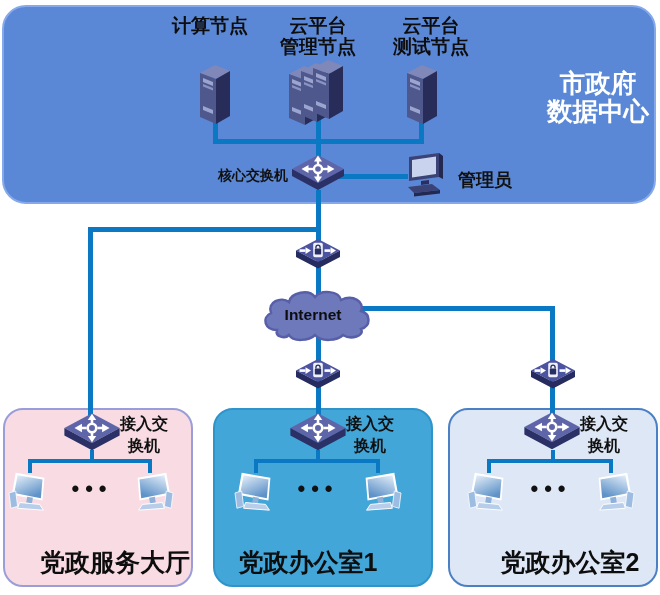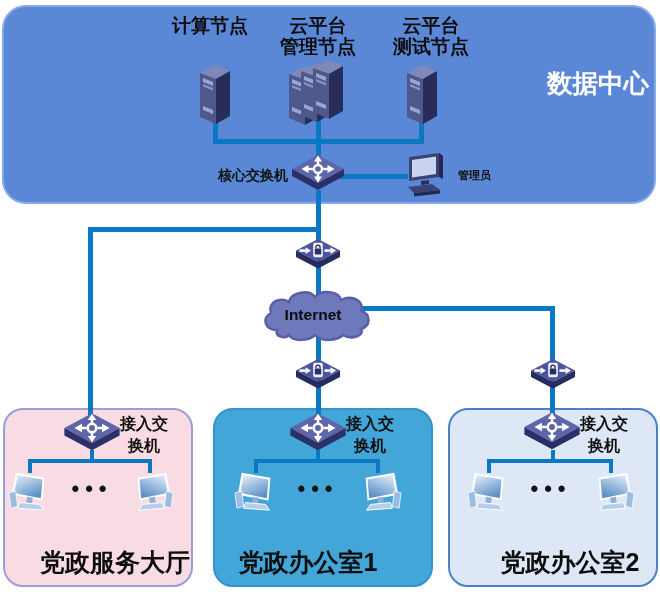--- a/index.html
+++ b/index.html
@@ -21,21 +21,21 @@
   .ln{position:absolute;background:var(--link);z-index:1;}
   
   .ic{position:absolute;z-index:2;}
   .mirror{transform:scaleX(-1);}
   
   .lbl{position:absolute;z-index:3;font-weight:bold;white-space:nowrap;}
   .lbl .ln2{display:block;}
   .srv-lbl{top:16px;font-size:19px;line-height:20.5px;text-align:center;color:#0d0d0d;}
   .dc-title{left:508px;top:70px;width:180px;font-size:25.5px;line-height:27.5px;text-align:center;color:var(--text-light);}
   .core-lbl{left:192px;top:167px;width:96px;font-size:14px;text-align:right;}
-  .admin-lbl{left:458px;top:168px;font-size:11px;}
+  .admin-lbl{left:458px;top:168px;font-size:18px;}
   .asw-lbl{top:413px;width:72px;font-size:16px;line-height:21.5px;text-align:center;}
   .site-name{top:546px;font-size:25px;text-align:center;color:#0d0d0d;}
   .dots{position:absolute;z-index:3;top:476px;width:70px;text-align:center;
         font-size:22px;font-weight:bold;letter-spacing:6px;color:#111;}
   .cloud-path{fill:var(--cloud-fill);stroke:var(--cloud-border);stroke-width:2.5;}
   .cloud-txt{font-family:"Liberation Sans","DejaVu Sans",sans-serif;font-weight:bold;font-size:15.5px;fill:#0d0d0d;}
 </style>
 </head>
 <body>
 
@@ -196,20 +196,21 @@
   </div>
   <div class="lbl srv-lbl" style="left:248px;width:140px;">
     <span>云平台</span>
     <span class="ln2">管理节点</span>
   </div>
   <div class="lbl srv-lbl" style="left:360px;width:142px;">
     <span>云平台</span>
     <span class="ln2">测试节点</span>
   </div>
   <div class="lbl dc-title">
+    <span>市政府</span>
     <span class="ln2">数据中心</span>
   </div>
   <div class="lbl core-lbl">核心交换机</div>
   <div class="lbl admin-lbl">管理员</div>
 
   <div class="lbl asw-lbl" style="left:108px;">
     <span>接入交</span>
     <span class="ln2">换机</span>
   </div>
   <div class="lbl asw-lbl" style="left:334px;">

